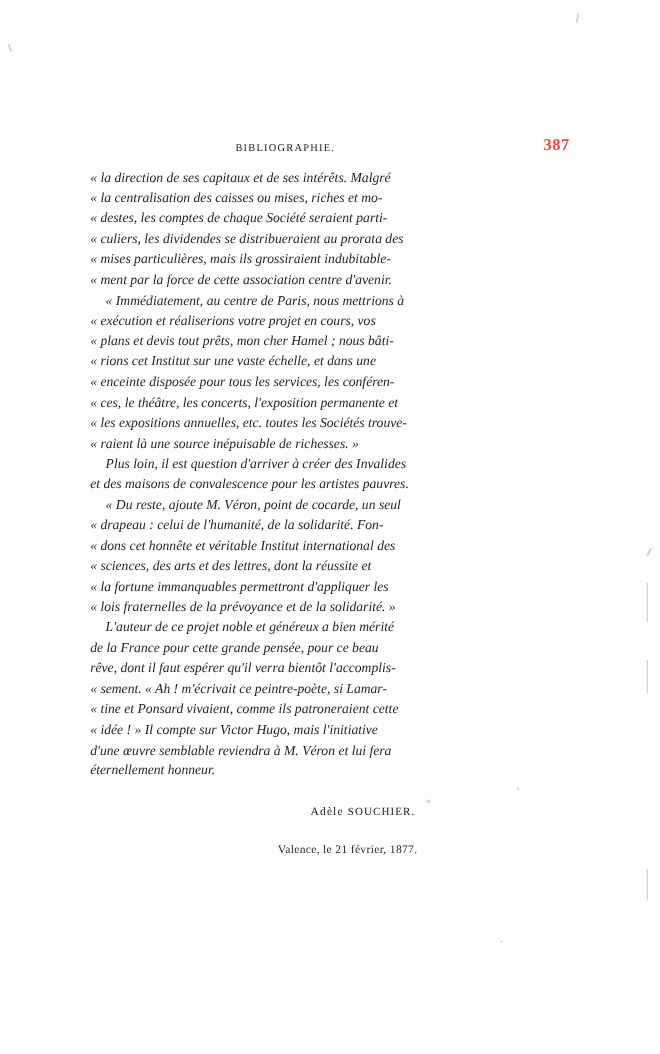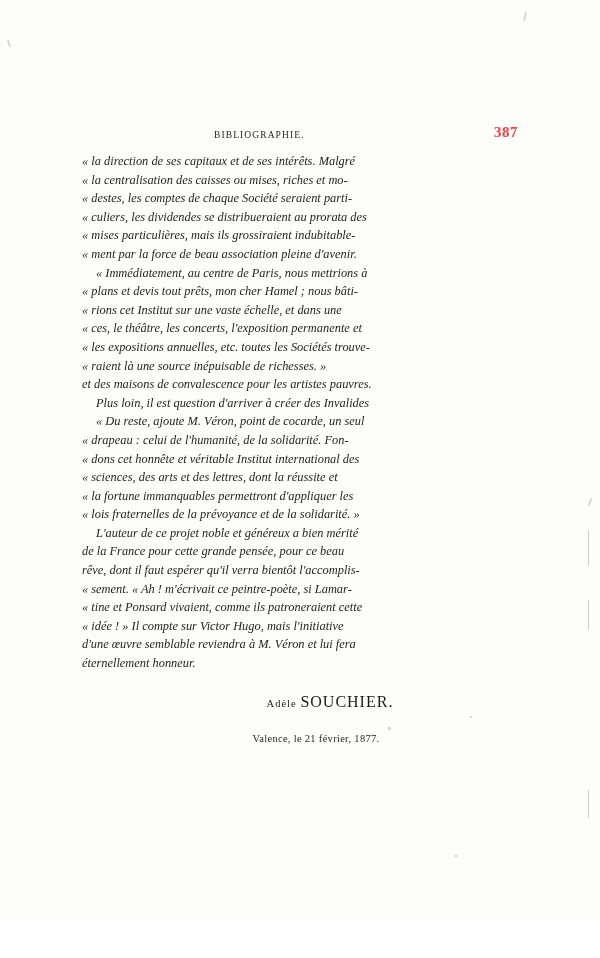--- a/index.html
+++ b/index.html
@@ -85,21 +85,21 @@
     font-size: 12.4px;
     letter-spacing: .6px;
     padding-left: 60px;
   }
   .signature .small-caps {
     font-size: 10.5px;
     letter-spacing: 1px;
     text-align: right;
   }
   .signature .big {
-    font-size: 16px;
+    font-size: 10px;
     letter-spacing: 1px;
   }
   .place-date {
     margin-top: 22px;
     padding-left: 32px;
     font-size: 10.5px;
     letter-spacing: .3px;
     color: #262626;
     text-align: center;
   }
@@ -125,35 +125,37 @@
       <div class="head-title">BIBLIOGRAPHIE.</div>
       <div class="folio">387</div>
     </div>
 
     <p class="para quoted">
       <span class="ln">« la direction de ses capitaux et de ses intérêts. Malgré</span>
       <span class="ln">« la centralisation des caisses ou mises, riches et mo-</span>
       <span class="ln">« destes, les comptes de chaque Société seraient parti-</span>
       <span class="ln">« culiers, les dividendes se distribueraient au prorata des</span>
       <span class="ln">« mises particulières, mais ils grossiraient indubitable-</span>
-      <span class="ln">« ment par la force de beau association pleine d'avenir.</span>
+      <span class="ln">« ment par la force de cette association centre d'avenir.</span>
     </p>
 
     <p class="para quoted blk">
       <span class="ln" style="padding-left:14px;">« Immédiatement, au centre de Paris, nous mettrions à</span>
+      <span class="ln">« exécution et réaliserions votre projet en cours, vos</span>
       <span class="ln">« plans et devis tout prêts, mon cher Hamel ; nous bâti-</span>
       <span class="ln">« rions cet Institut sur une vaste échelle, et dans une</span>
+      <span class="ln">« enceinte disposée pour tous les services, les conféren-</span>
       <span class="ln">« ces, le théâtre, les concerts, l'exposition permanente et</span>
       <span class="ln">« les expositions annuelles, etc. toutes les Sociétés trouve-</span>
       <span class="ln">« raient là une source inépuisable de richesses. »</span>
     </p>
 
     <p class="para blk">
+      <span class="ln" style="padding-left:14px;">Plus loin, il est question d'arriver à créer des Invalides</span>
       <span class="ln">et des maisons de convalescence pour les artistes pauvres.</span>
-      <span class="ln" style="padding-left:14px;">Plus loin, il est question d'arriver à créer des Invalides</span>
     </p>
 
     <p class="para quoted blk">
       <span class="ln" style="padding-left:14px;">« Du reste, ajoute M. Véron, point de cocarde, un seul</span>
       <span class="ln">« drapeau : celui de l'humanité, de la solidarité. Fon-</span>
       <span class="ln">« dons cet honnête et véritable Institut international des</span>
       <span class="ln">« sciences, des arts et des lettres, dont la réussite et</span>
       <span class="ln">« la fortune immanquables permettront d'appliquer les</span>
       <span class="ln">« lois fraternelles de la prévoyance et de la solidarité. »</span>
     </p>

